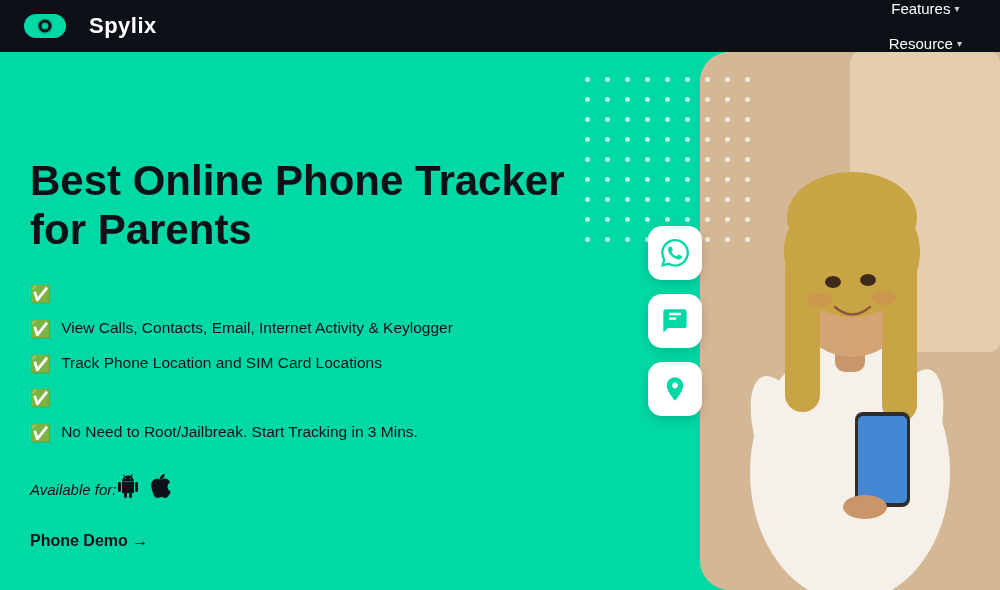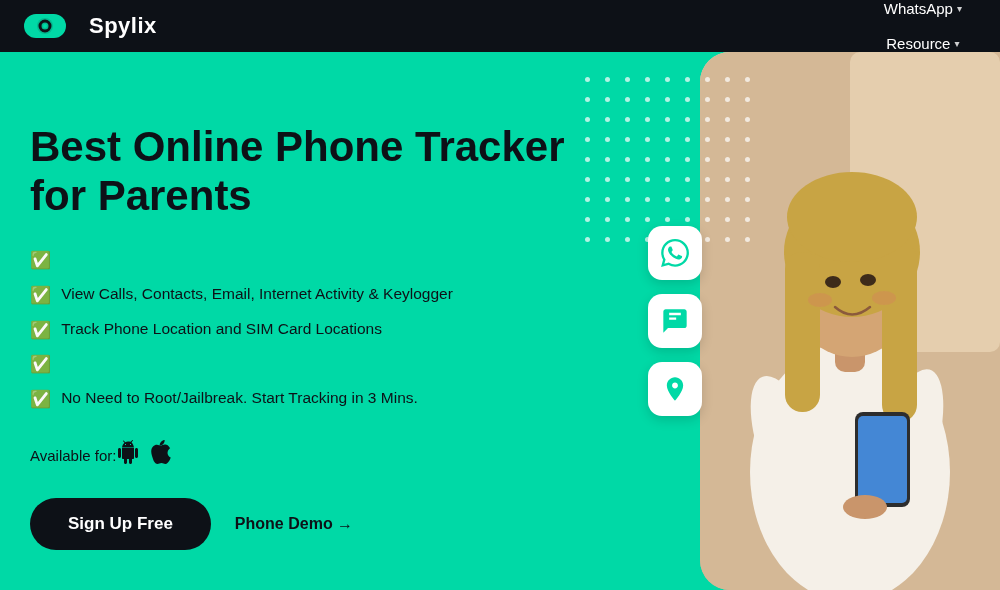--- a/index.html
+++ b/index.html
@@ -107,20 +107,21 @@
       color: #0d1117;
       font-size: 17px;
       flex-shrink: 0;
       margin-top: 1px;
     }
 
     .available-for {
       display: flex;
       align-items: center;
       margin-bottom: 28px;
+      font-style: italic;
     }
 
     .available-label {
       font-size: 15px;
       color: #0d1117;
       font-weight: 500;
     }
 
     .platform-icons {
       display: flex;
@@ -256,21 +257,21 @@
     </svg>
     <span class="logo-text">Spylix</span>
   </div>
 
   <div class="navbar-nav">
     <div class="nav-item">
       <span>Products</span>
       <span class="nav-chevron">▾</span>
     </div>
     <div class="nav-item">
-      <span>WhatsApp</span>
+      <span>Features</span>
       <span class="nav-chevron">▾</span>
     </div>
     <div class="nav-item">
       <span>Resource</span>
       <span class="nav-chevron">▾</span>
     </div>
     <div class="nav-item">
       <span>Demo</span>
     </div>
   </div>
@@ -313,21 +314,20 @@
 
         <span class="platform-icon">
           <svg width="22" height="24" viewBox="0 0 814 1000" fill="#0d1117">
             <path d="M788.1 340.9c-5.8 4.5-108.2 62.2-108.2 190.5 0 148.4 130.3 200.9 134.2 202.2-.6 3.2-20.7 71.9-68.7 141.9-42.8 61.6-87.5 123.1-155.5 123.1s-85.5-39.5-164-39.5c-76 0-103.7 40.8-165.9 40.8s-105.2-59.3-155.5-127.4C46.2 714.4 0 592.2 0 477.4c0-184.7 120.4-282.3 238.6-282.3 63.4 0 116.2 41.8 155.8 41.8 37.5 0 96.9-44.2 170.7-44.2 27.5 0 109.8 2.6 168.4 80.1zM505.9 160c31.2-38 52.6-90.3 52.6-142.6 0-7.1-.6-14.3-1.9-20.1-50.6 1.9-110.8 33.7-147.1 75.8-28.5 32.4-55.1 84.7-55.1 137.7 0 7.8 1.3 15.6 1.9 18.1 3.2.6 8.4 1.3 13.6 1.3 45.4 0 102.5-30.4 136-70.2z"></path>
           </svg>
         </span>
       </div>
     </div>
 
     <div class="cta-row">
-      <button class="btn-signup">Sign Up Free</button>
       <button class="btn-demo">Phone Demo →</button>
     </div>
   </div>
 
   <div class="dots-pattern">
     <div class="dots-grid" id="dots-container">
         <div class="dot"></div>
         <div class="dot"></div>
         <div class="dot"></div>
         <div class="dot"></div>

